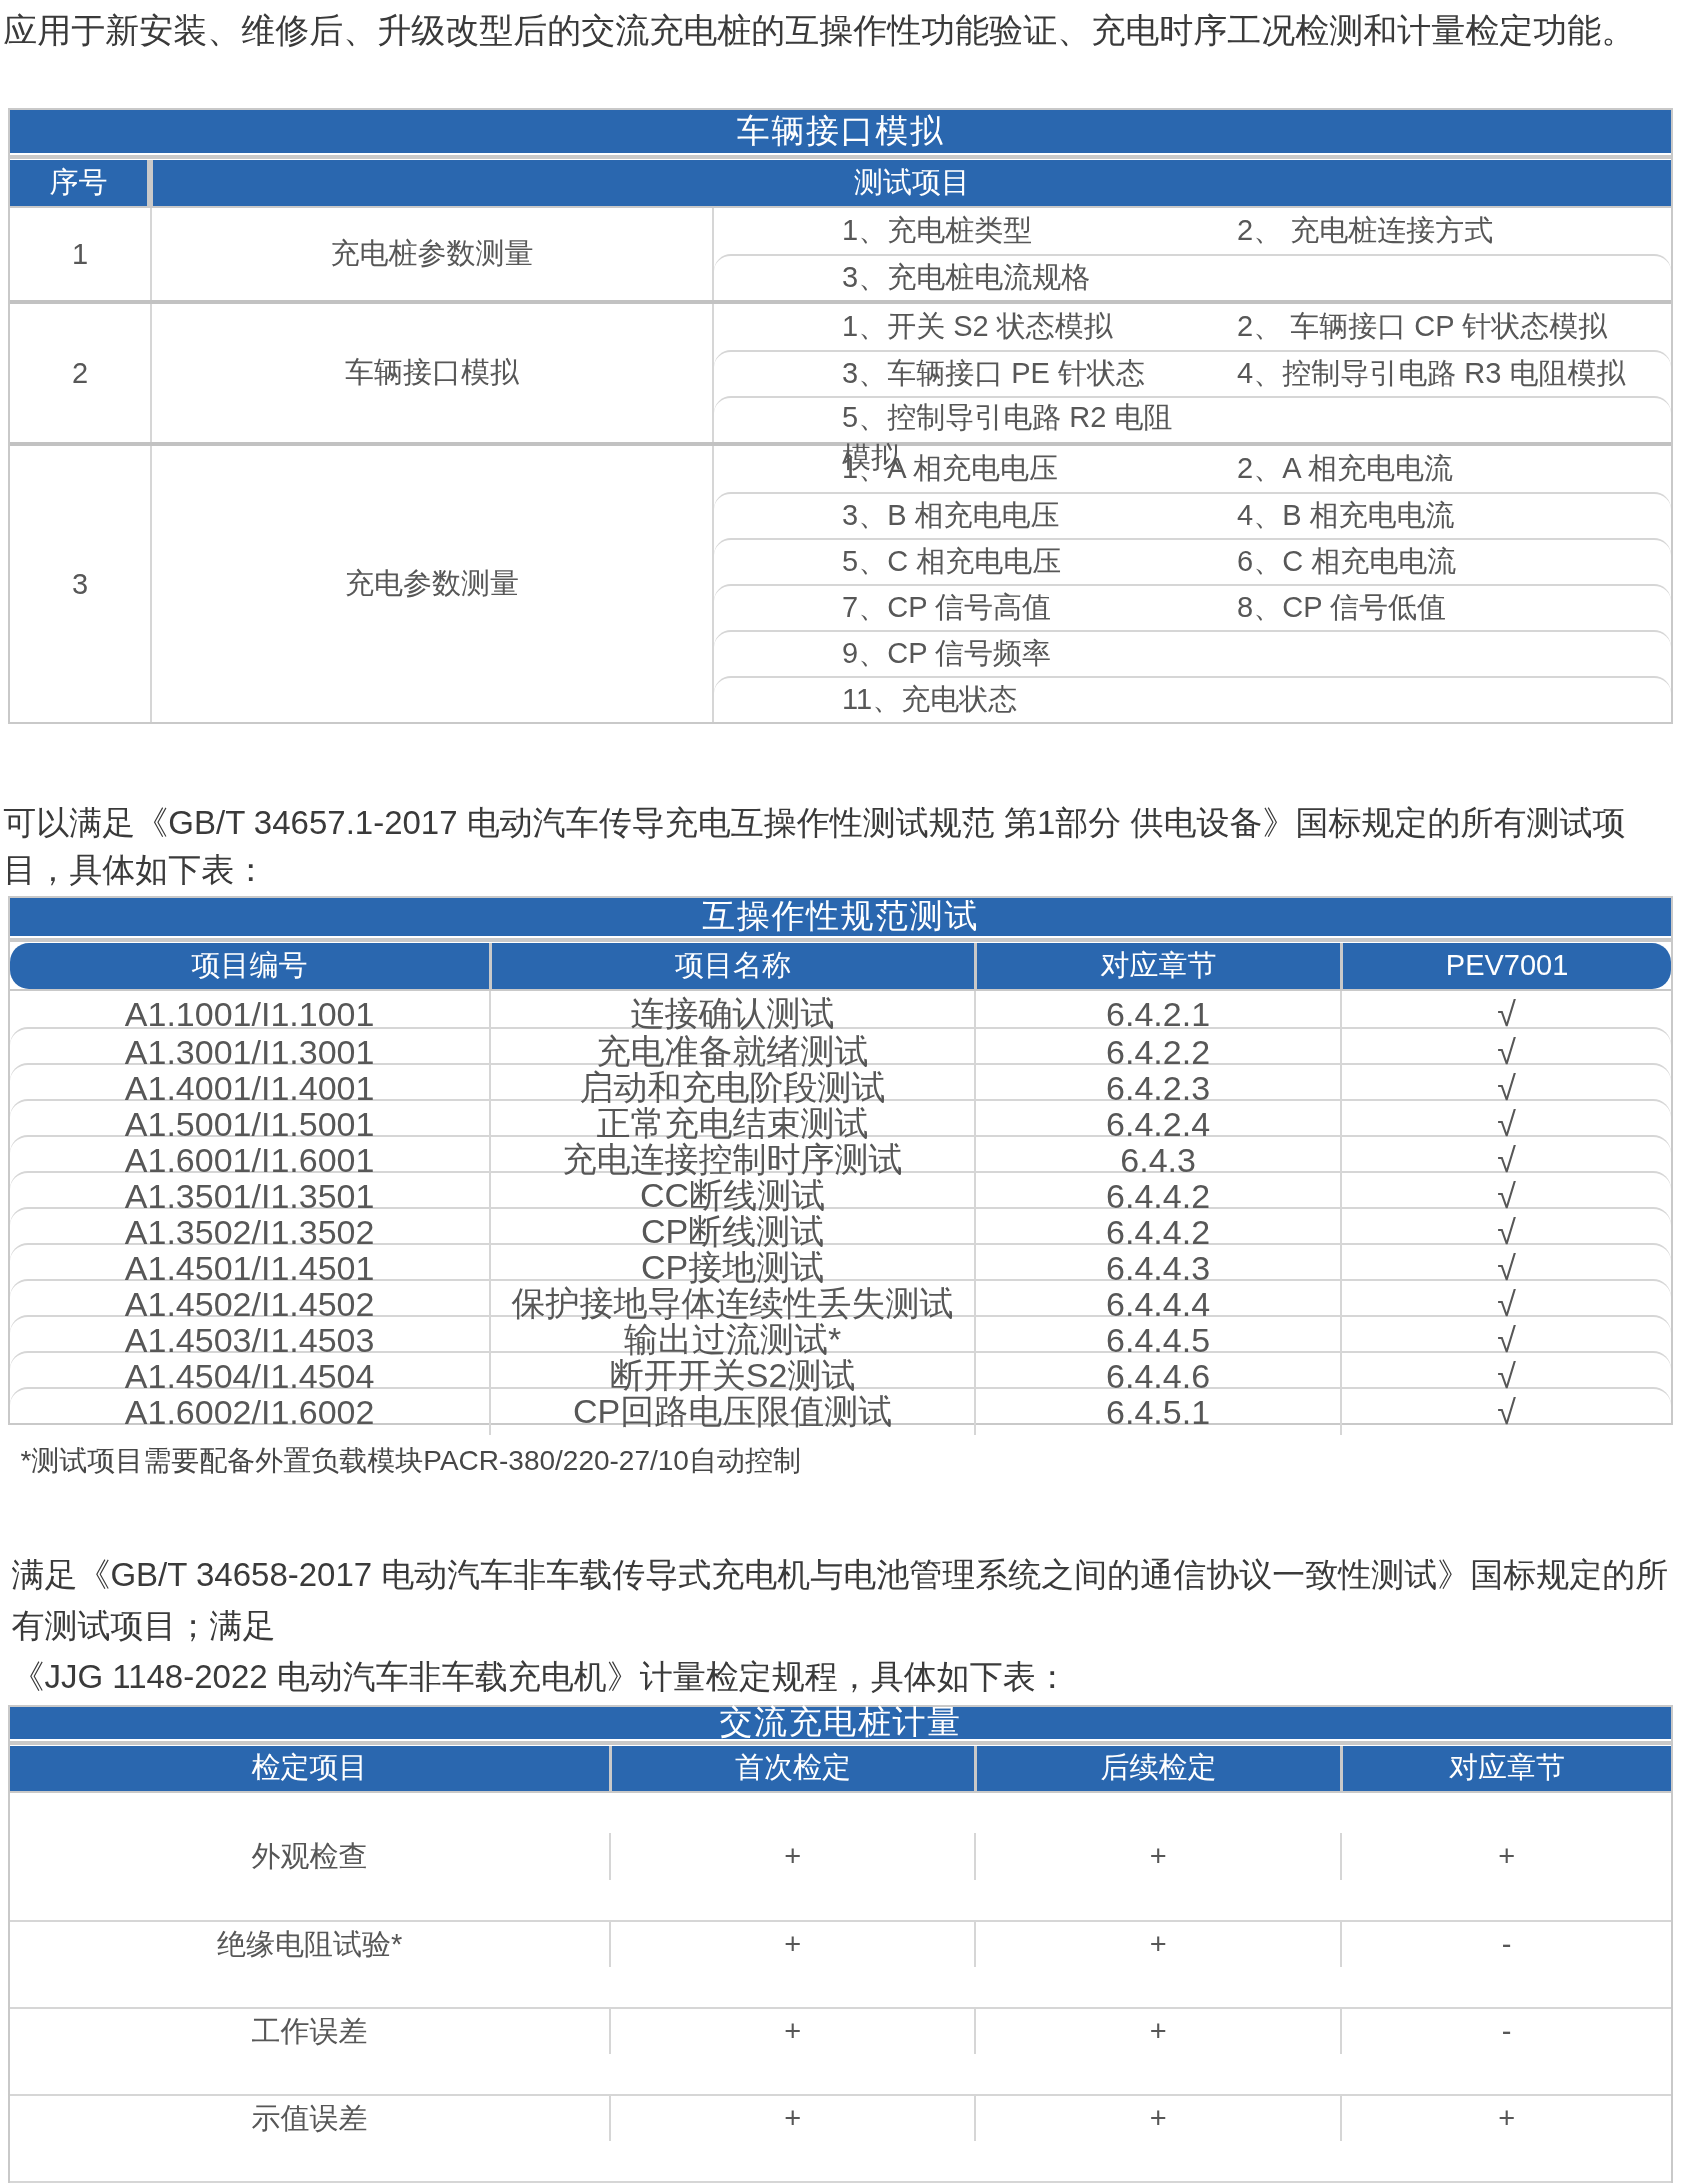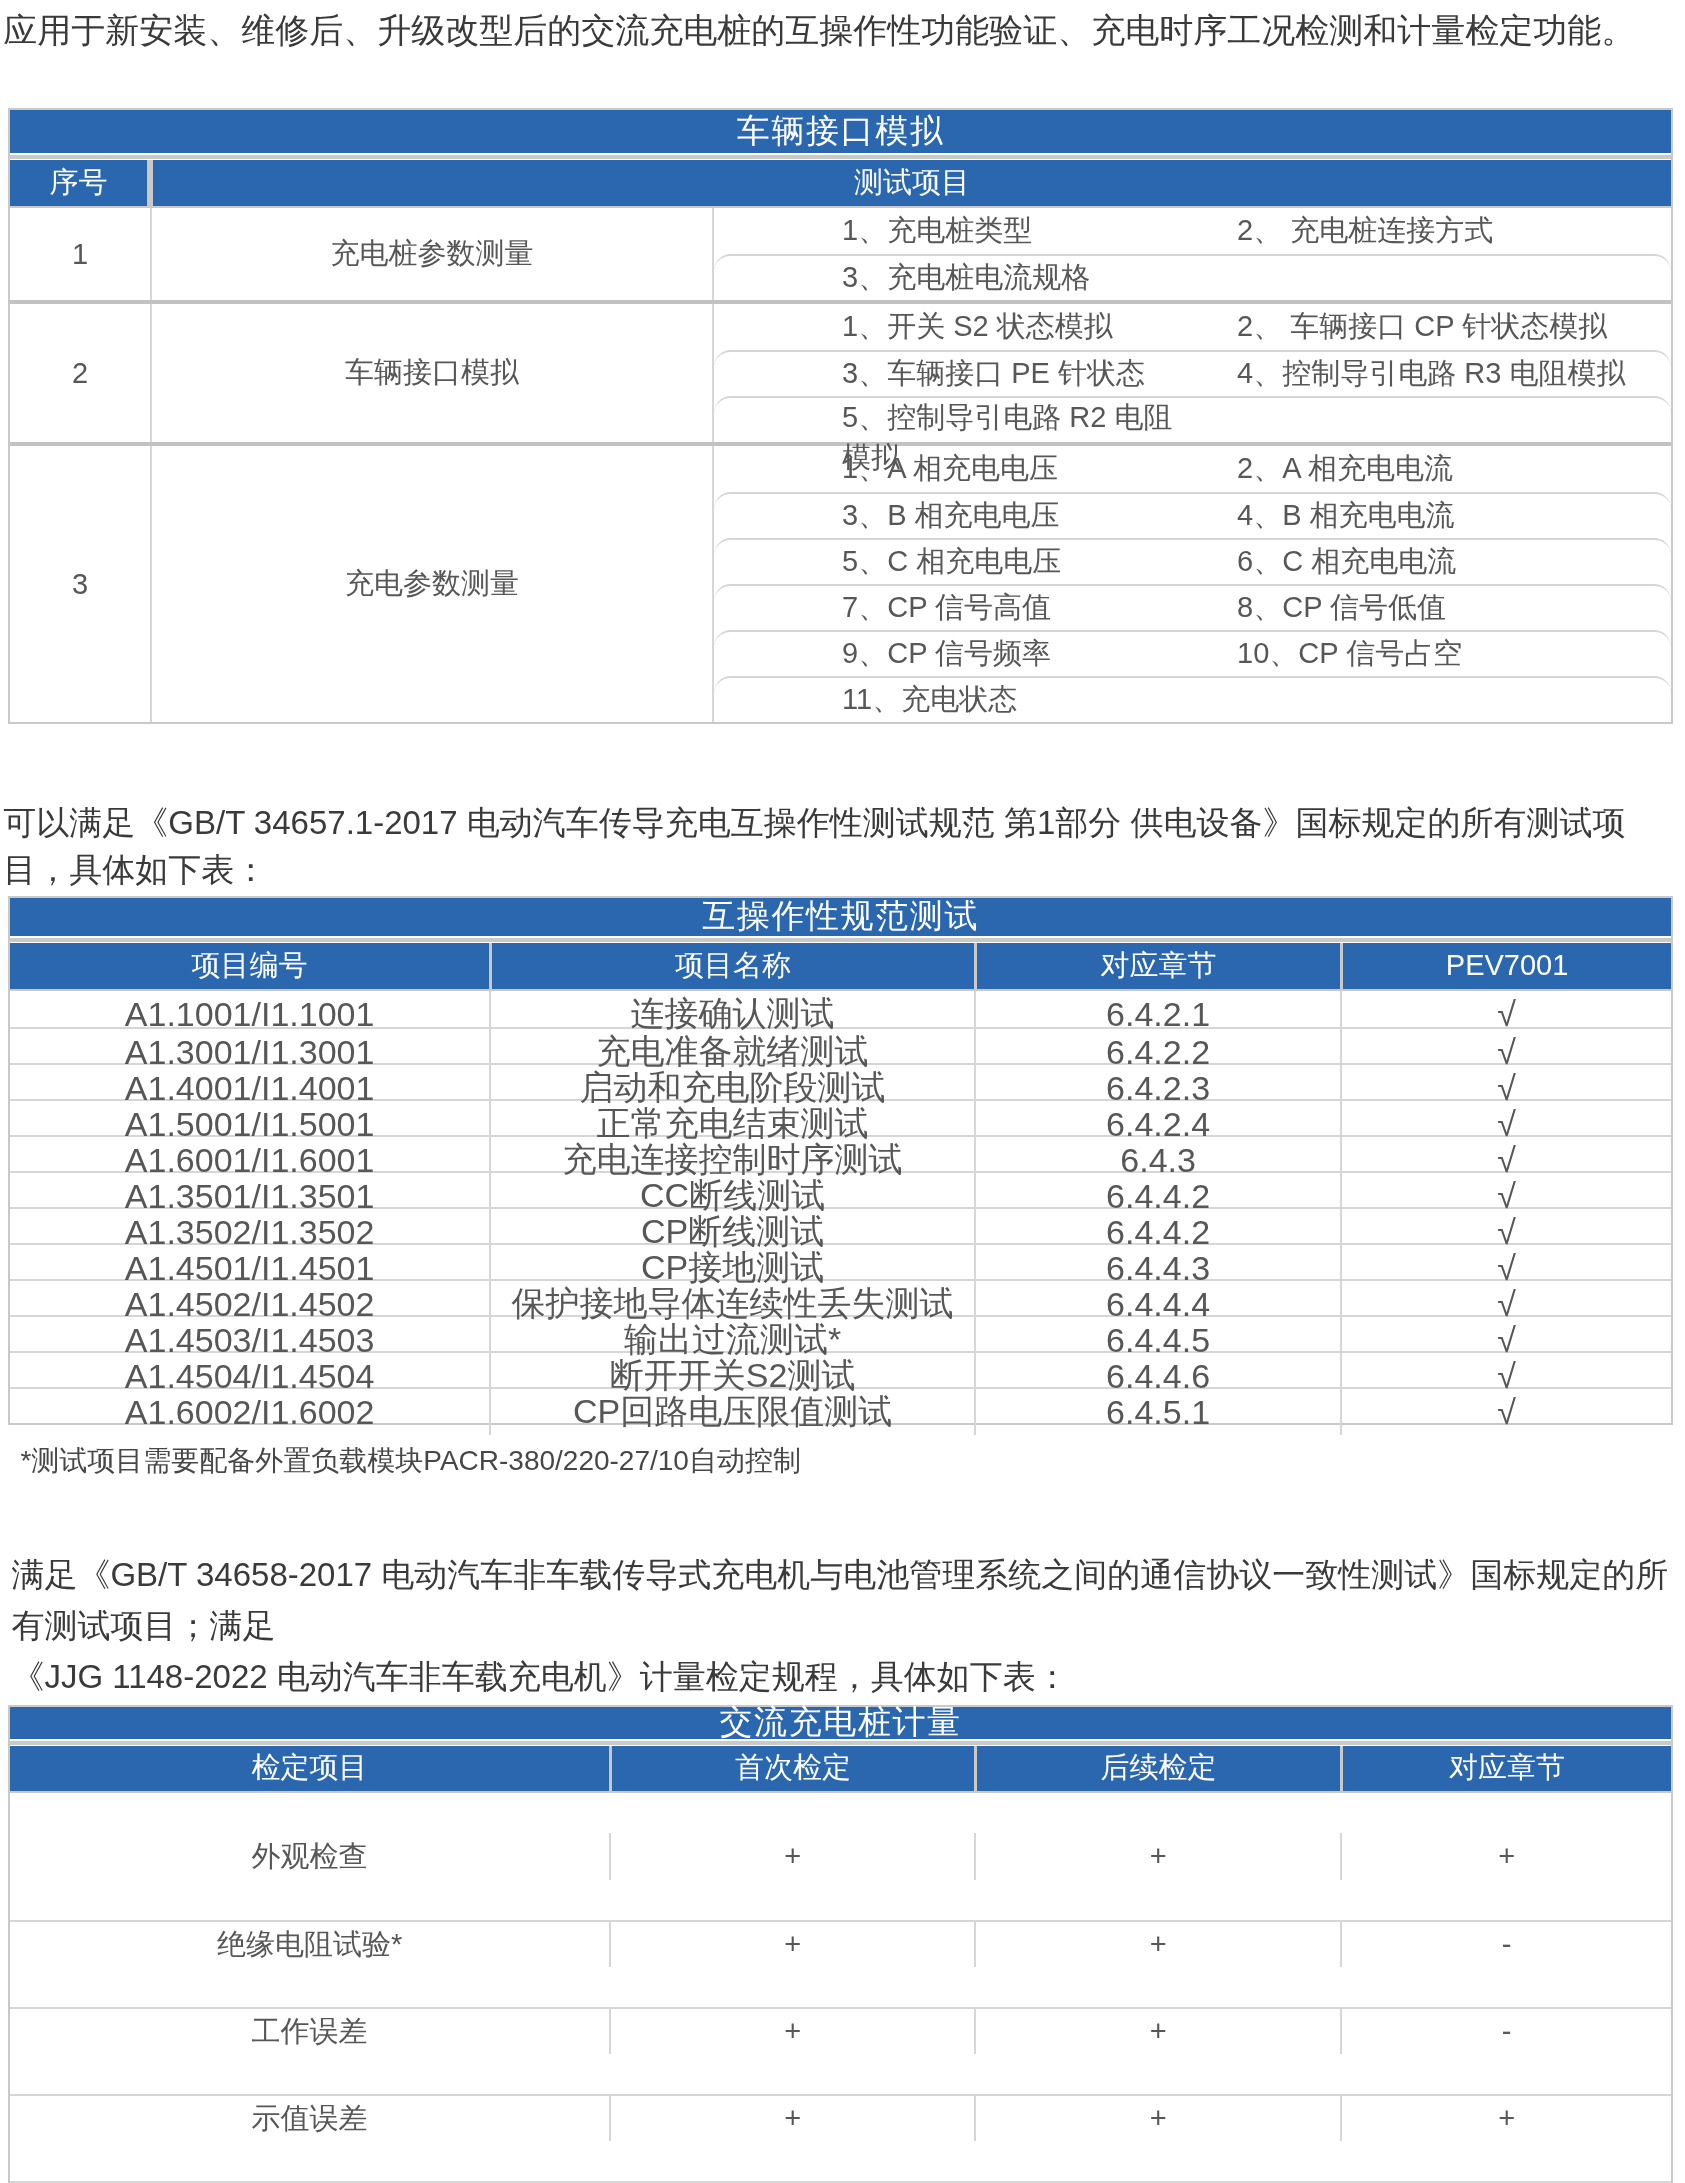--- a/index.html
+++ b/index.html
@@ -45,21 +45,21 @@
   .t1-no  { width:140px; display:flex; align-items:center; justify-content:center; }
   .t1-cat { width:564px; border-left:2.4px solid var(--rowline); border-right:2.4px solid var(--rowline);
             display:flex; align-items:center; justify-content:center; }
   .t1-items { flex:1; display:flex; flex-direction:column; }
   .t1-irow { display:grid; grid-template-columns:476px 1fr; height:46px; align-items:center; }
   .t1-irow + .t1-irow { border-top:2.4px solid var(--rowline);border-radius:17px; }
   .it1 { padding-left:128px; }
   .it2 { padding-left:47px; }
 
   
-  .t2-head, .t2-row { display:grid; grid-template-columns:479px 485px 366px 1fr; }
+  .t2-head, .t2-row { display:grid; grid-template-columns:479px 485px 366px 1fr;border-radius:19px; }
   .t3-head, .t3-row { display:grid; grid-template-columns:599px 365px 366px 1fr; }
   .t2-head, .t3-head { height:46px; }
   #table3 .t3-head { height:45px; }
   .head-row .head-cell + .head-cell { border-left:3.3px solid var(--line); }
   .t2-row { height:36px; font-size:34px; color:var(--cell); }
   .t3-row { height:47px; font-size:29px; color:var(--cell);margin-top:40px; }
   .t2-row + .t2-row, .t3-row + .t3-row { border-top:2.4px solid var(--rowline); }
   .t2-row > div, .t3-row > div { display:flex; align-items:center; justify-content:center; }
   .t2-row > div + div, .t3-row > div + div { border-left:2.4px solid var(--rowline); }
 </style>
@@ -124,21 +124,20 @@
           <div class="t1-irow">
             <span class="it1">5、C 相充电电压</span>
             <span class="it2">6、C 相充电电流</span>
           </div>
           <div class="t1-irow">
             <span class="it1">7、CP 信号高值</span>
             <span class="it2">8、CP 信号低值</span>
           </div>
           <div class="t1-irow">
             <span class="it1">9、CP 信号频率</span>
-            <span class="it2">10、CP 信号占空</span>
           </div>
           <div class="t1-irow">
             <span class="it1">11、充电状态</span>
             <span class="it2"></span>
           </div>
         </div>
       </div>
     </div>
 </div>
 

